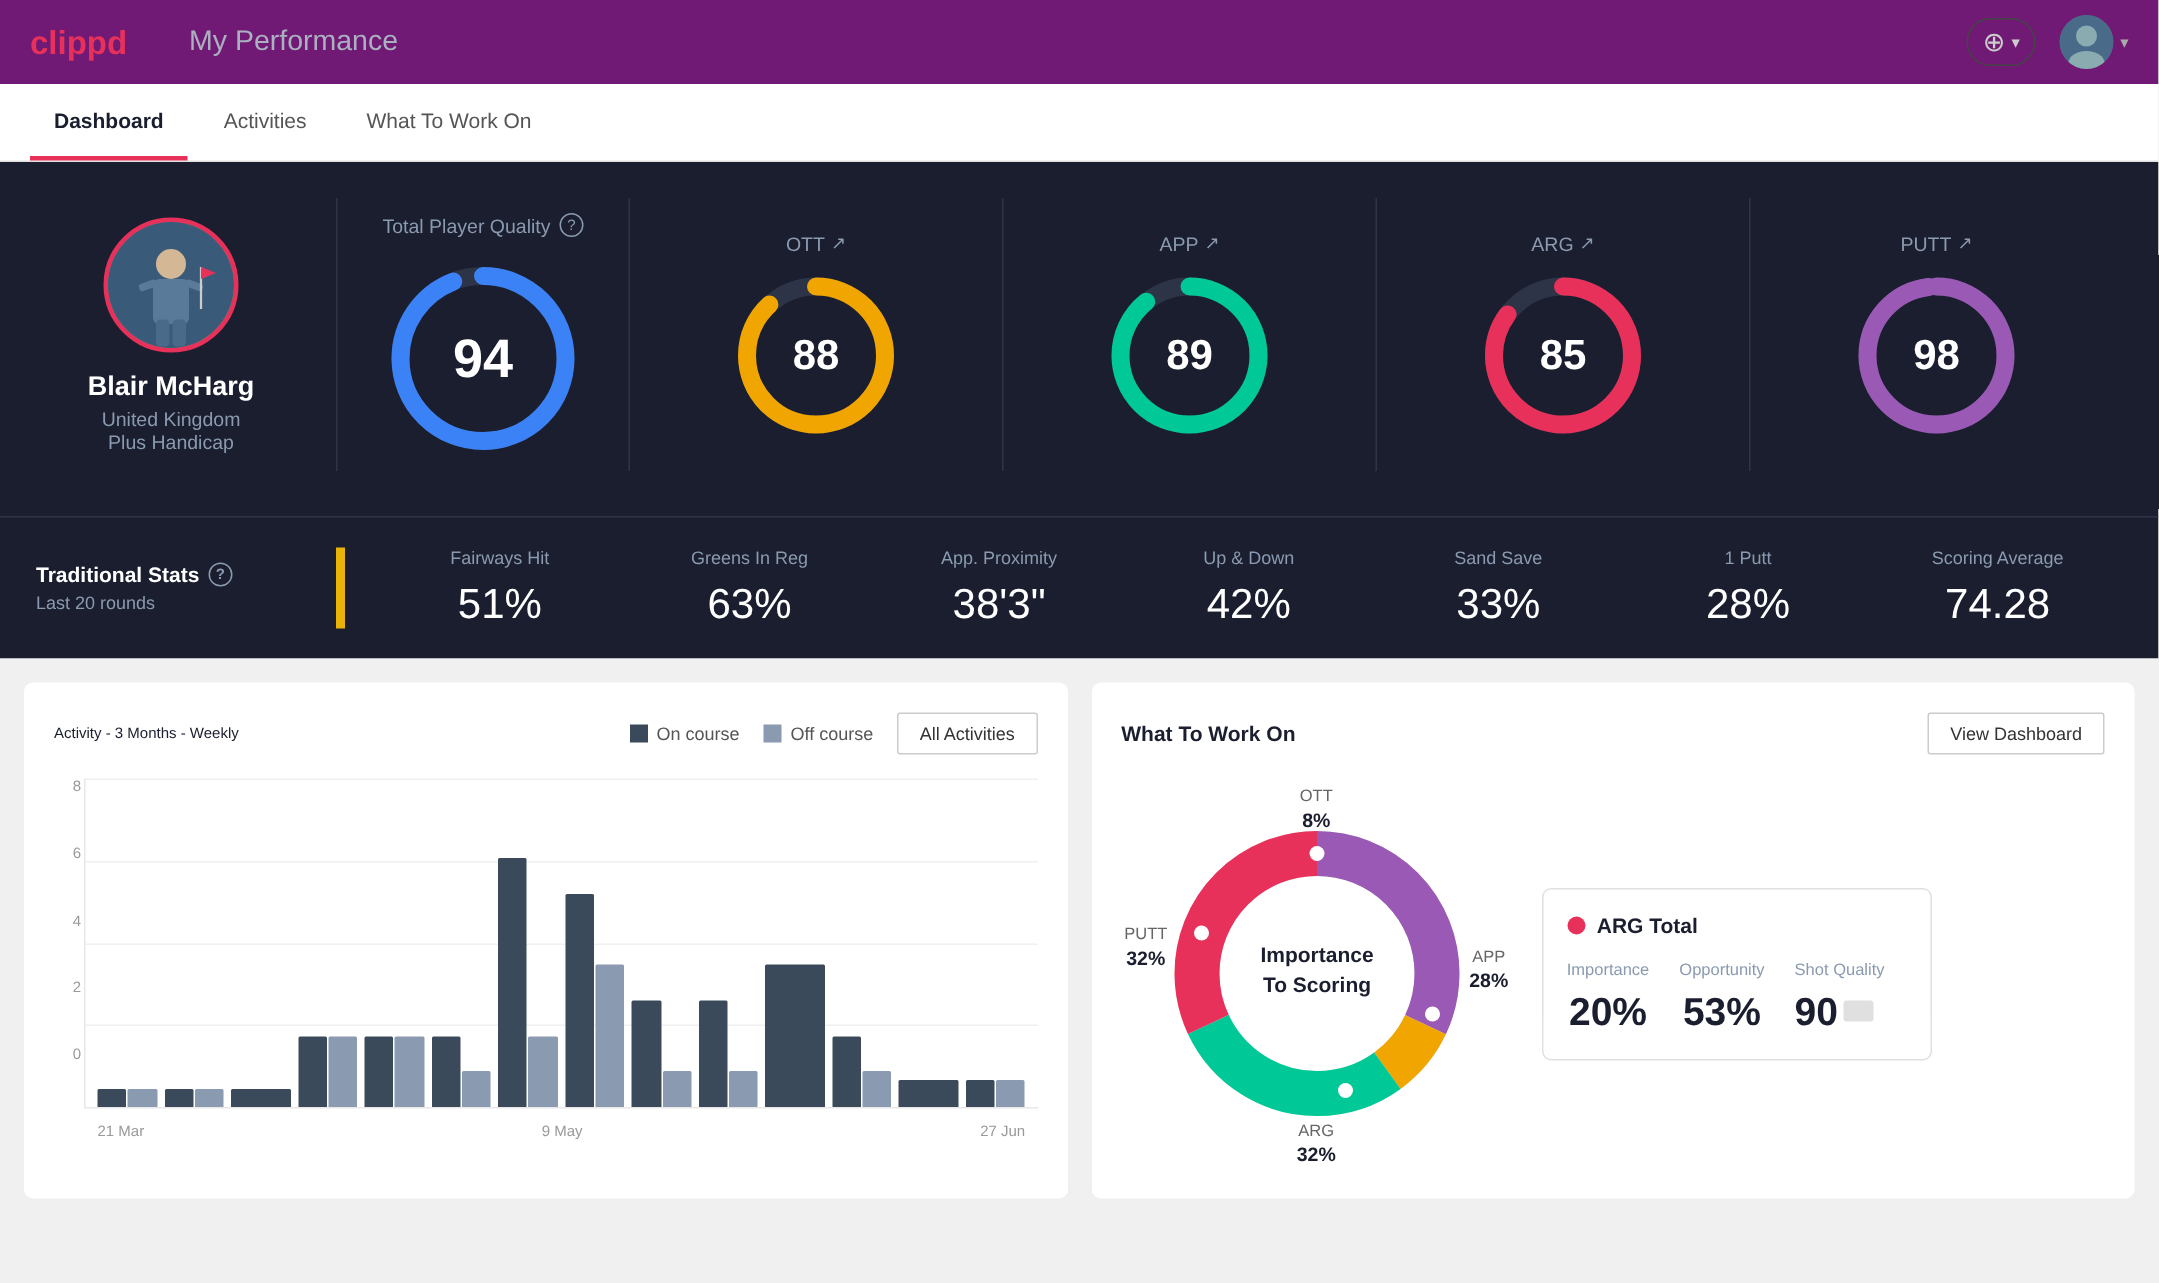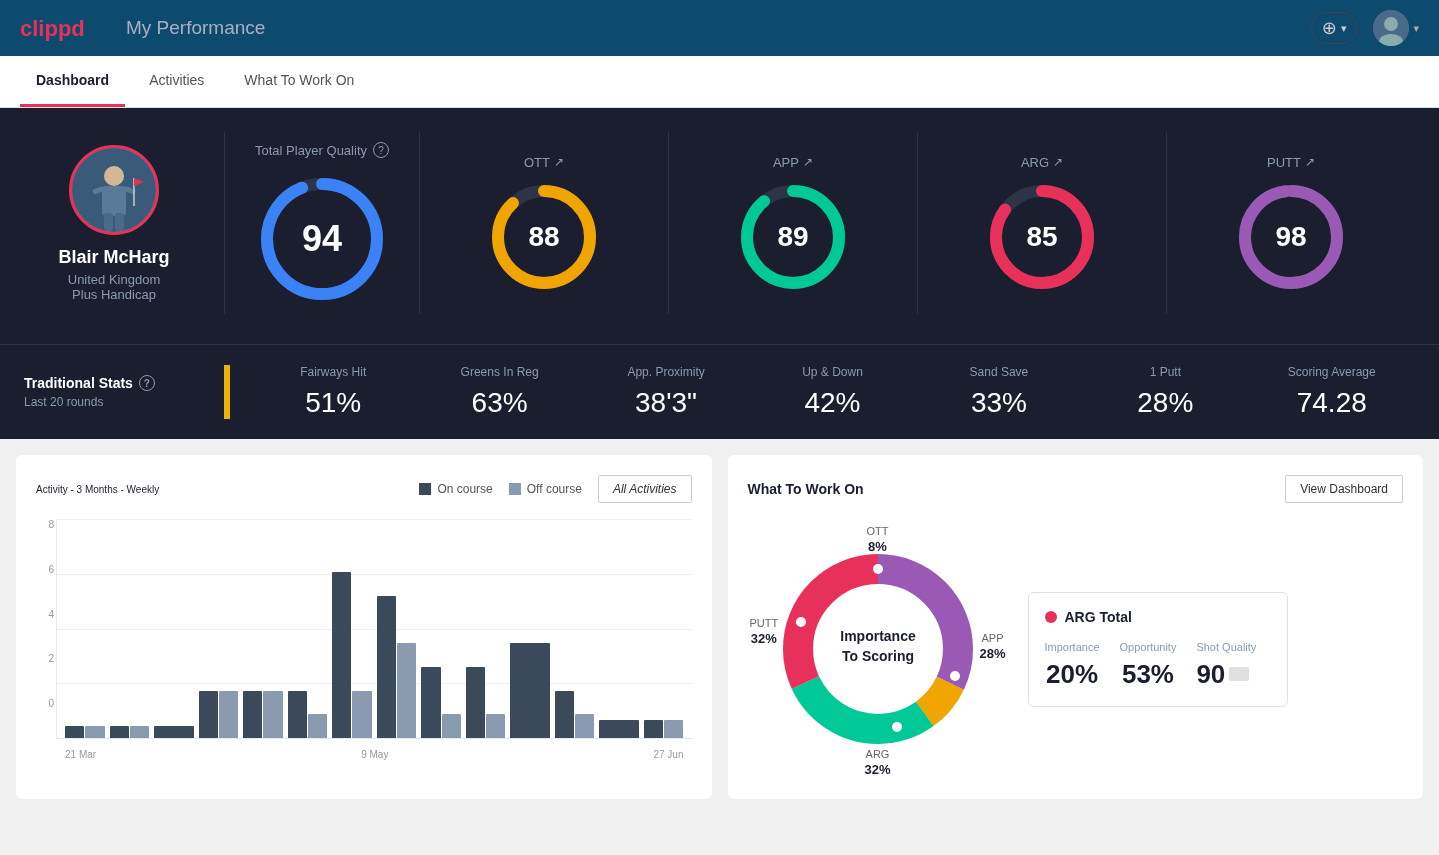--- a/index.html
+++ b/index.html
@@ -1,20 +1,20 @@
 <!DOCTYPE html>
 <html><head>
   <meta charset="utf-8">
   <style>
     * { box-sizing: border-box; margin: 0; padding: 0; }
     body { font-family: -apple-system, BlinkMacSystemFont, 'Segoe UI', sans-serif; background: #f0f0f0; color: #fff; }
 
     
     .top-nav {
-      background: #0c4a6e;
+      background: #701a75;
       display: flex;
       align-items: center;
       padding: 0 20px;
       height: 56px;
       justify-content: space-between;
     }
     .logo { display: flex; align-items: center; gap: 6px; }
     .page-title { color: #aab0c0; font-size: 19px; margin-left: 4px; }
     .nav-right { display: flex; align-items: center; gap: 16px; }
     .nav-icon-btn {
@@ -174,21 +174,21 @@
       align-items: center;
       justify-content: space-between;
       margin-bottom: 16px;
     }
     .chart-title { font-size: 10px; font-weight: 400; color: #1a1e2e; text-align: center; }
     .chart-legend { display: flex; gap: 16px; align-items: center; }
     .legend-item { display: flex; align-items: center; gap: 6px; font-size: 12px; color: #555; }
     .legend-swatch { width: 12px; height: 12px; }
     .chart-btn {
       border: 1px solid #ccc; background: #fff; padding: 6px 14px;
-      font-size: 12px; cursor: pointer; border-radius: 2px; color: #333; font-style: italic;
+      font-size: 12px; cursor: pointer; border-radius: 2px; color: #333;
     }
 
     
     .work-panel {
       background: #fff;
       border-radius: 6px;
       padding: 20px;
       flex: 1;
       min-height: 330px;
     }

